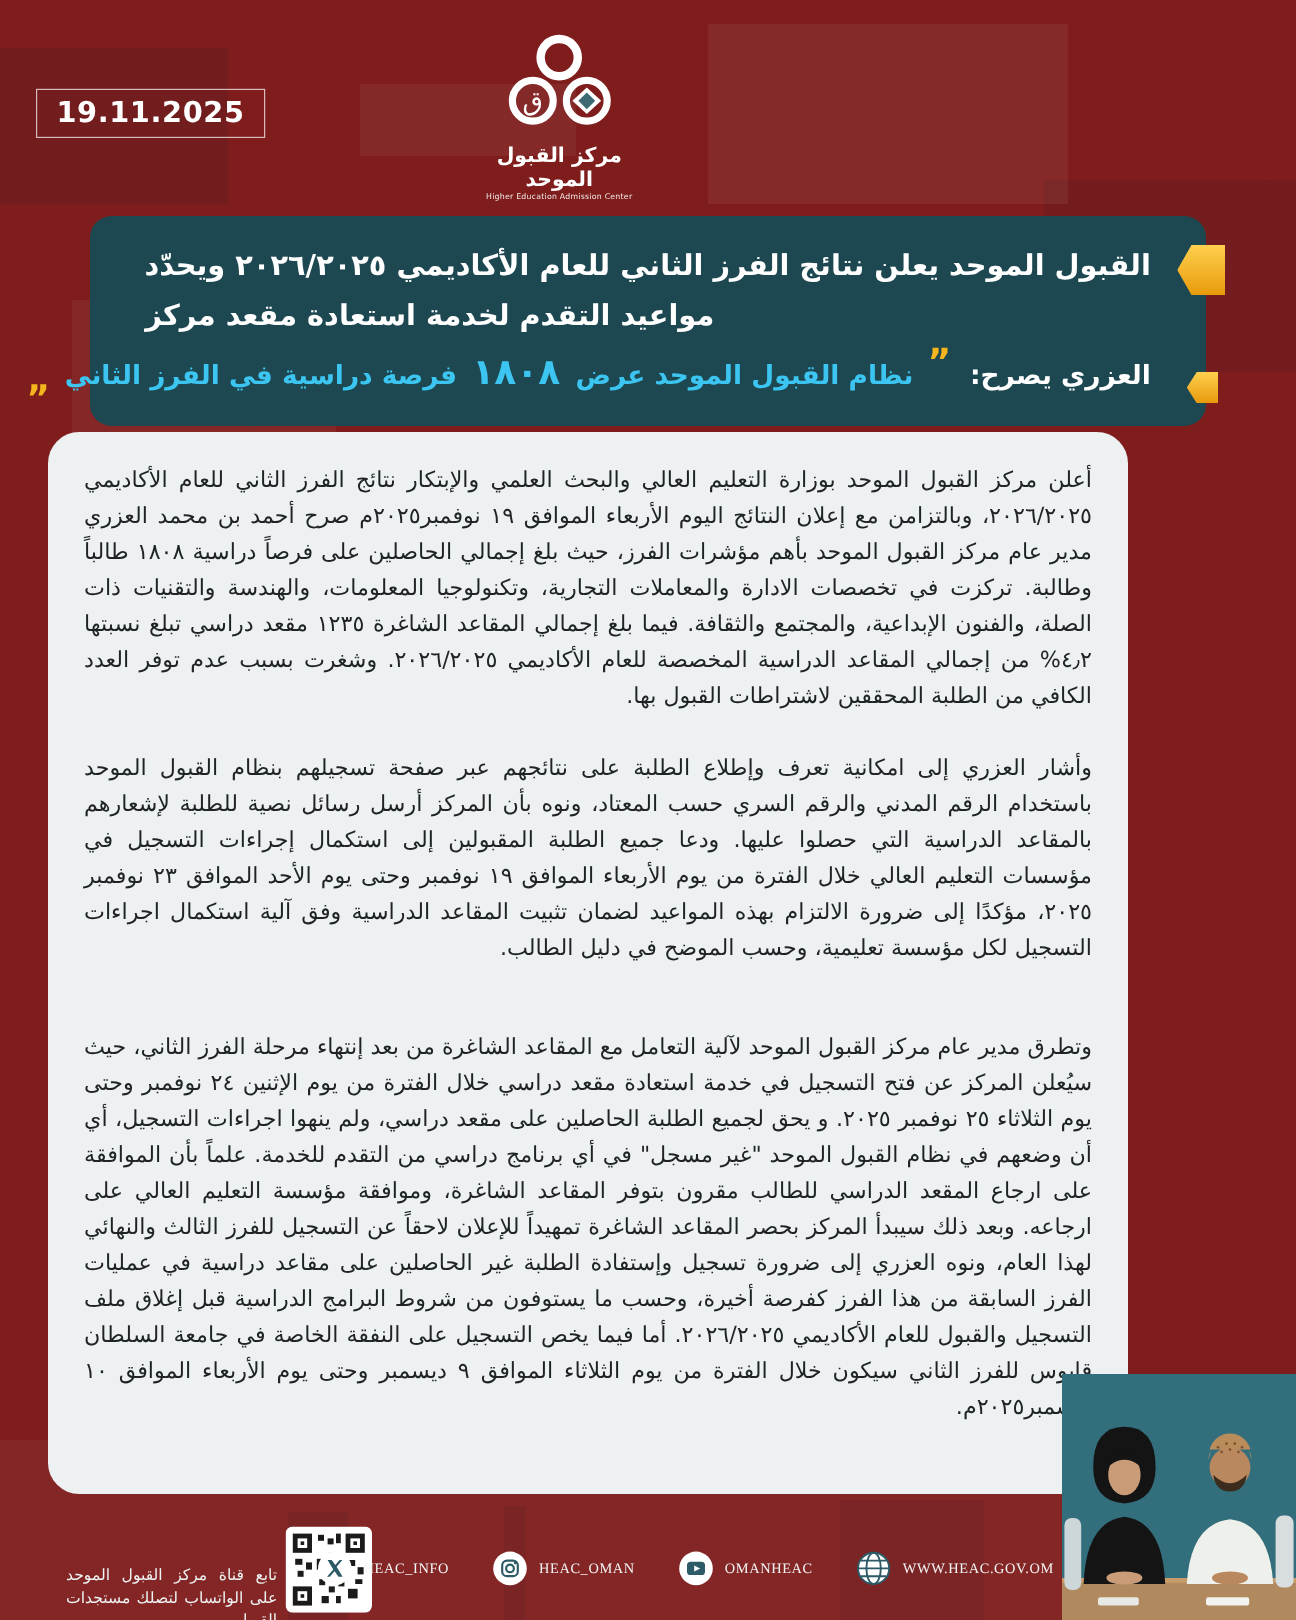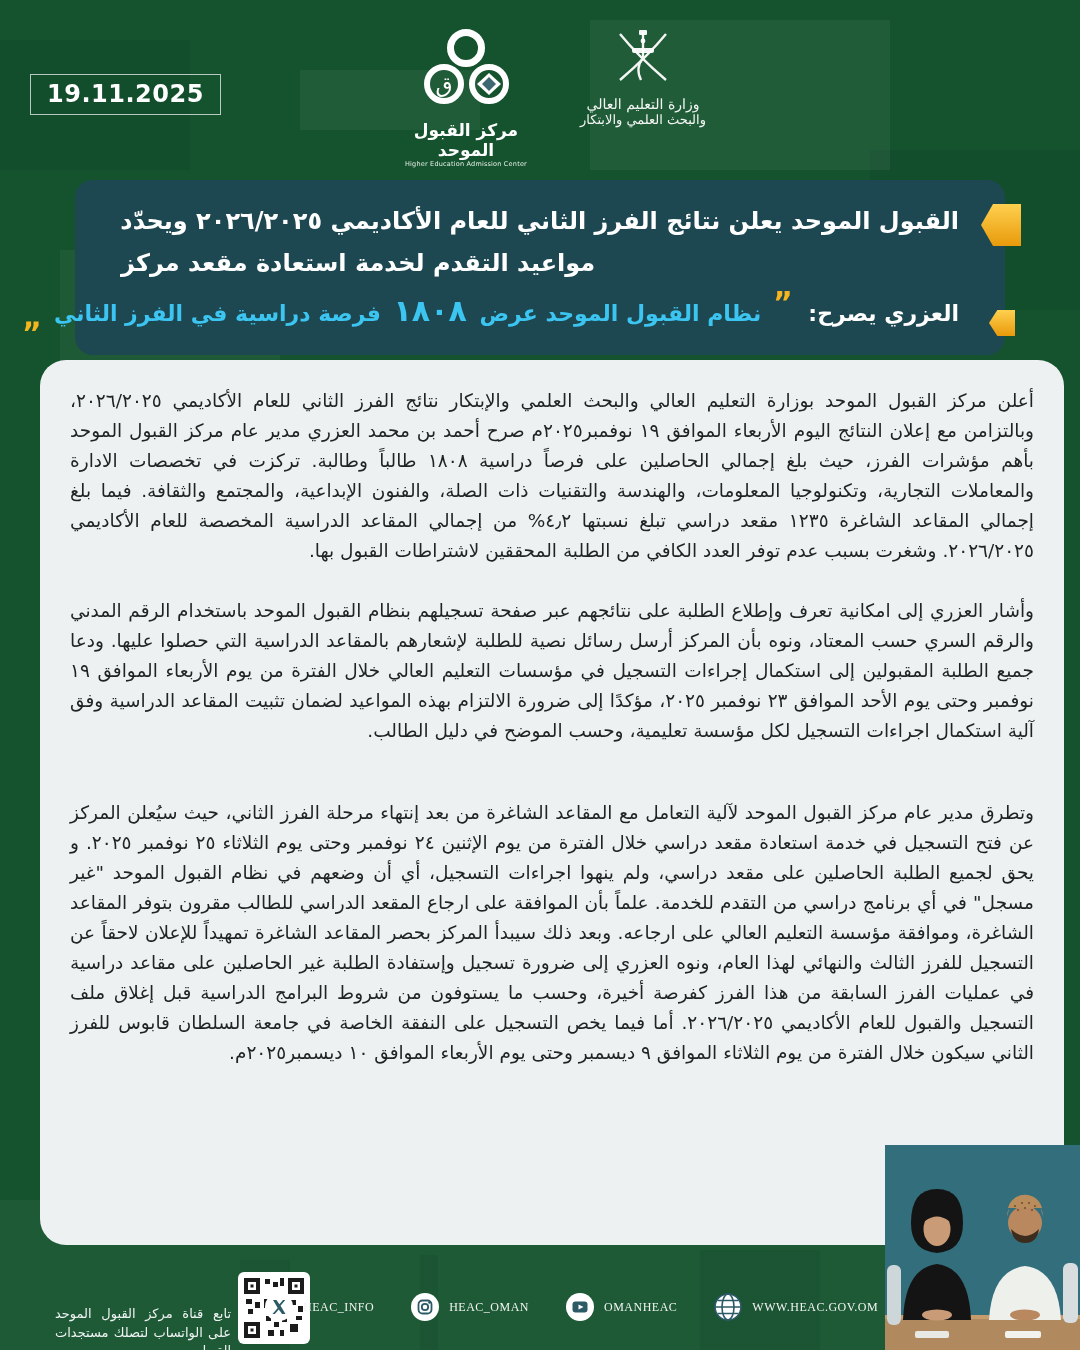--- a/index.html
+++ b/index.html
@@ -1,18 +1,18 @@
 <!DOCTYPE html>
 <html lang="ar" dir="rtl"><head>
 <meta charset="utf-8">
 <style>
   html,body{margin:0;padding:0;background:#223;}
   .poster{
     position:relative;width:1080px;height:1350px;margin:0 auto;
-    background:#14532d;overflow:hidden;
+    background:#7f1d1d;overflow:hidden;
     font-family:"DejaVu Sans",sans-serif;
   }
   
   .bg{
     position:absolute;inset:0;pointer-events:none;
     background:
       linear-gradient(rgba(255,255,255,.055),rgba(255,255,255,.055)) 590px 20px/300px 150px no-repeat,
       linear-gradient(rgba(255,255,255,.045),rgba(255,255,255,.045)) 60px 250px/220px 140px no-repeat,
       linear-gradient(rgba(0,25,35,.10),rgba(0,25,35,.10)) 0px 40px/190px 130px no-repeat,
       linear-gradient(rgba(0,25,35,.09),rgba(0,25,35,.09)) 870px 150px/210px 160px no-repeat,
@@ -49,21 +49,21 @@
   .title-l1,.title-l2{font-weight:bold;font-size:24px;line-height:42px;white-space:nowrap;}
   .subtitle{margin-top:9px;font-weight:bold;font-size:22px;white-space:nowrap;}
   .subtitle .prefix{color:#fff;margin-left:8px;}
   .subtitle .cyan{color:#3bc5f0;}
   .subtitle .num{color:#3bc5f0;font-size:30px;margin:0 5px;}
   .subtitle .q{color:#f5b51f;font-size:30px;font-weight:bold;}
   .subtitle .q.open{position:relative;top:-8px;margin-left:4px;}
   .subtitle .q.close{position:relative;top:6px;margin-right:4px;}
   
   .card{
-    position:absolute;left:40px;top:360px;width:1024px;height:885px;box-sizing:border-box;
+    position:absolute;left:40px;top:360px;width:900px;height:885px;box-sizing:border-box;
     background:#edf1f1;border-radius:26px;overflow:hidden;
     padding:26px 30px 0 30px;color:#1f2324;
   }
   .card p{
     margin:0 0 30px 0;font-size:18.5px;line-height:30px;
     text-align:justify;direction:rtl;
   }
   .card p.p2{margin-bottom:52px;}
   
   .wa-note{
@@ -96,37 +96,20 @@
       <circle cx="43" cy="56" r="17" fill="none" stroke="#fff" stroke-width="6"></circle>
       <text x="43" y="64" text-anchor="middle" font-size="22" fill="#fff" font-family="DejaVu Sans">ق</text>
       <circle cx="88" cy="56" r="17" fill="none" stroke="#fff" stroke-width="6"></circle>
       <polygon points="88,45 100,56 88,67 76,56" fill="#fff"></polygon>
       <polygon points="88,49 95,56 88,63 81,56" fill="#3e6973"></polygon>
     </svg>
     <div class="ar">مركز القبول الموحد</div>
     <div class="en">Higher Education Admission Center</div>
   </div>
 
-  <div class="ministry">
-    <svg width="70" height="60" viewBox="0 0 70 60">
-      <g stroke="#fff" fill="none" stroke-width="2.4" opacity=".95">
-        <path d="M12 6 Q30 28 58 52"></path>
-        <path d="M58 6 Q40 28 12 52"></path>
-        <path d="M35 4 L35 30"></path>
-        <path d="M35 30 Q27 40 33 52"></path>
-      </g>
-      <g fill="#fff" opacity=".95">
-        <rect x="31" y="2" width="8" height="5" rx="1"></rect>
-        <rect x="24" y="20" width="22" height="5" rx="2"></rect>
-        <circle cx="35" cy="13" r="2.4"></circle>
-      </g>
-    </svg>
-    <div class="l1">وزارة التعليم العالي</div>
-    <div class="l2">والبحث العلمي والابتكار</div>
-  </div>
 
   <section class="title-panel">
     <span class="bullet big"></span>
     <span class="bullet small"></span>
     <div class="title-l1">القبول الموحد يعلن نتائج الفرز الثاني للعام الأكاديمي ٢٠٢٦/٢٠٢٥ ويحدّد</div>
     <div class="title-l2">مواعيد التقدم لخدمة استعادة مقعد مركز</div>
     <div class="subtitle">
       <span class="prefix">العزري يصرح:</span>
       <span class="q open">”</span>
       <span class="cyan">نظام القبول الموحد عرض</span>

